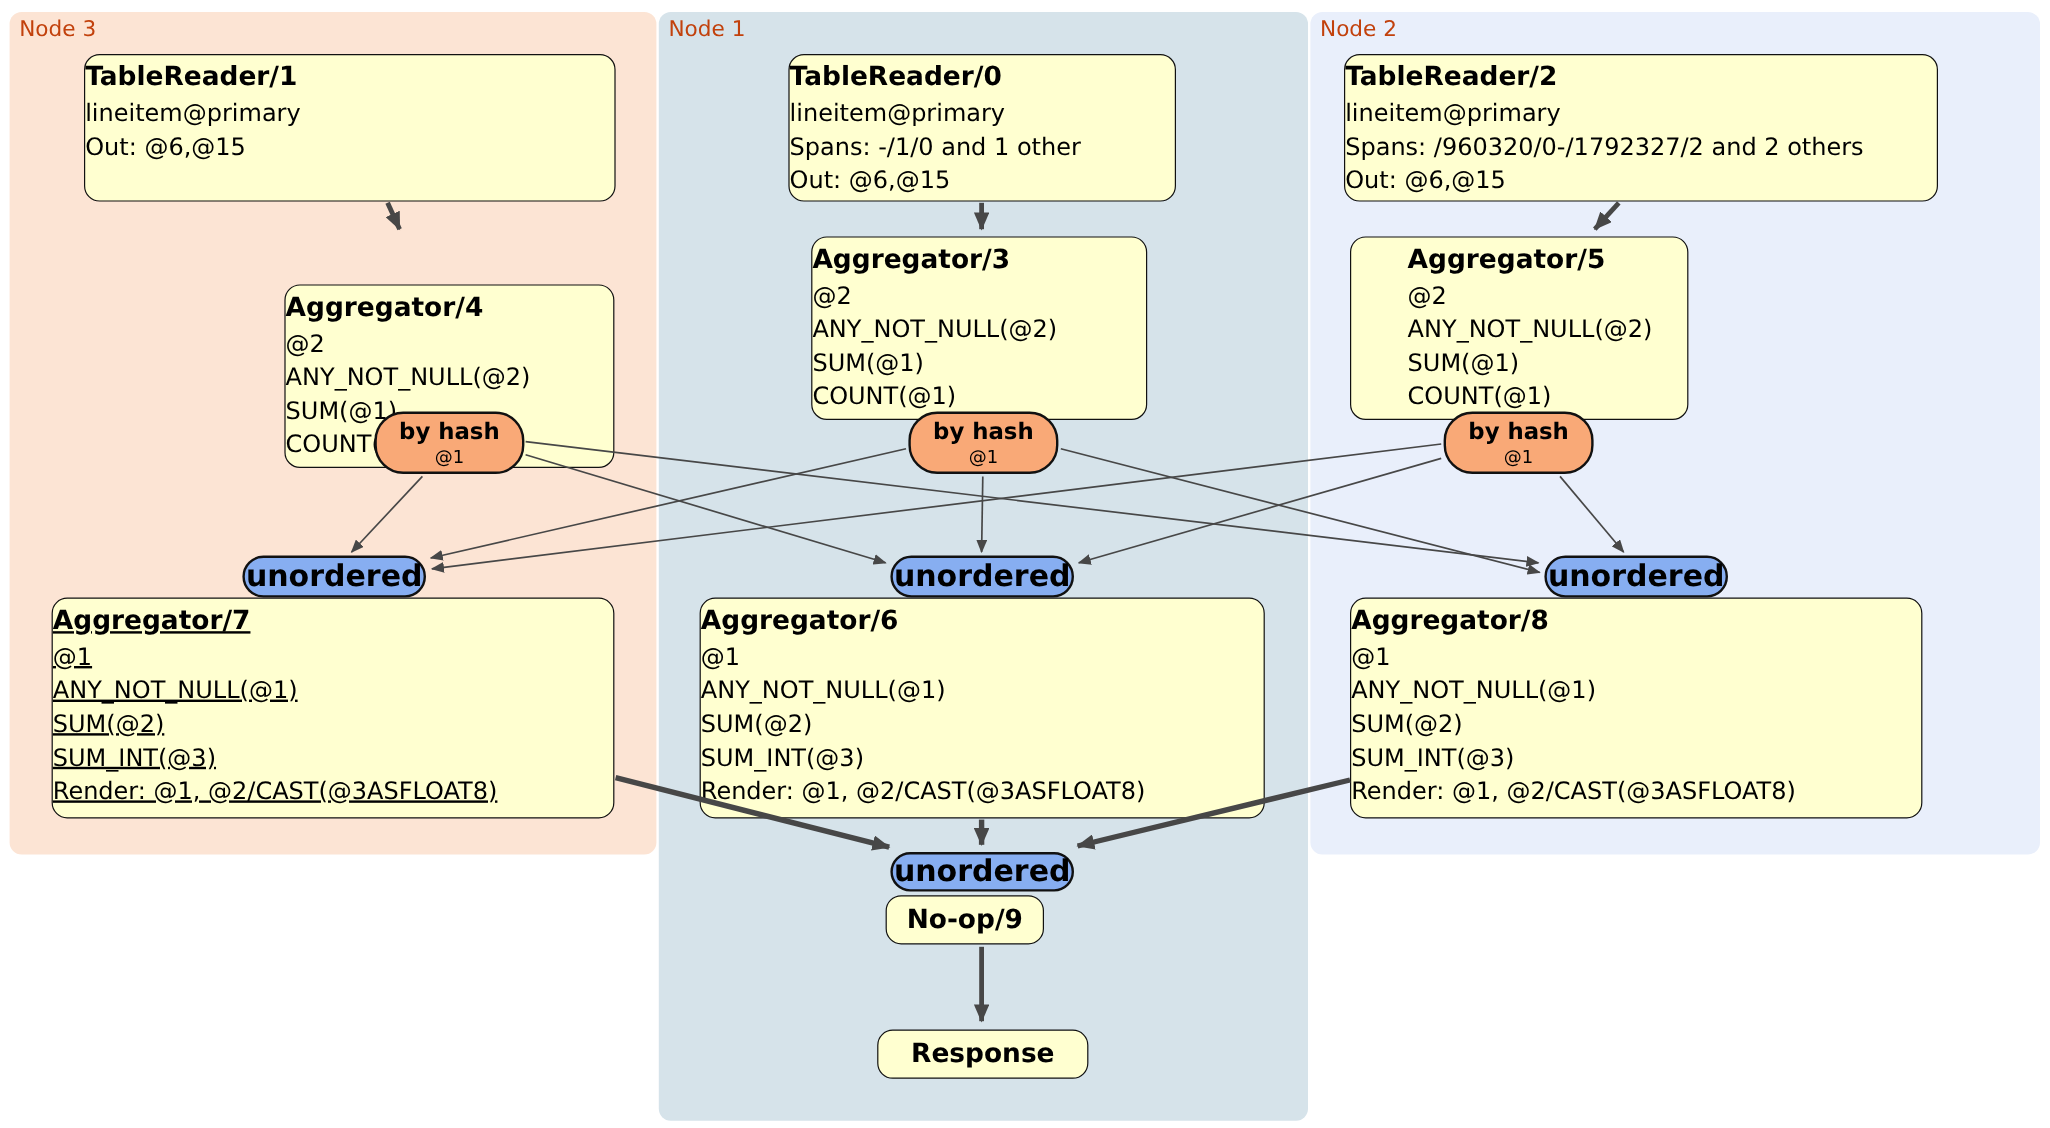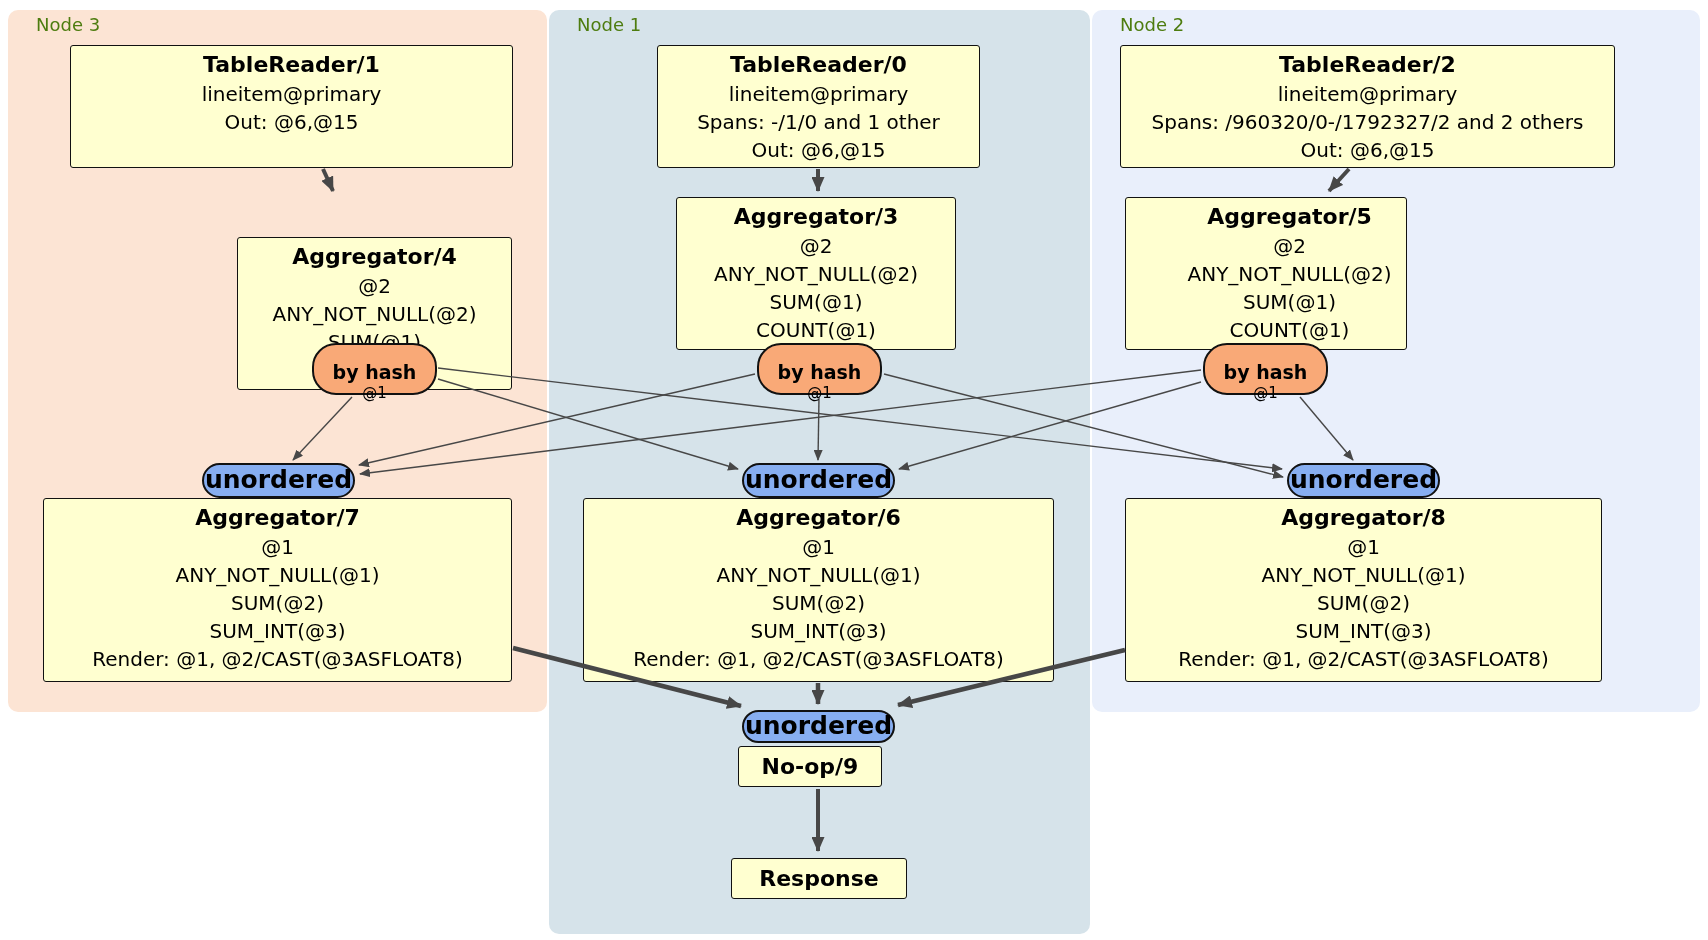--- a/index.html
+++ b/index.html
@@ -4,35 +4,35 @@
 <style>
   html,body{margin:0;padding:0;background:#ffffff;}
   .canvas{
     position:relative;width:1708px;height:940px;overflow:hidden;
     font-family:"DejaVu Sans","Liberation Sans",sans-serif;color:#000;
   }
   .region{position:absolute;border-radius:10px;}
   .region-node3{left:8px;top:10px;width:539px;height:702px;background:#fce4d4;}
   .region-node1{left:549px;top:10px;width:541px;height:924px;background:#d6e3ea;}
   .region-node2{left:1092px;top:10px;width:608px;height:702px;background:#e9effb;}
-  .region-label{position:absolute;left:8px;top:4px;font-size:18px;color:#4d7c0f;margin-left:20px;}
+  .region-label{position:absolute;left:8px;top:4px;font-size:18px;color:#c2410c;}
   .pbox{
-    position:absolute;background:#ffffd0;border:1.6px solid #111;border-radius:3px;
-    box-sizing:border-box;text-align:center;font-size:20px;line-height:28px;z-index:2;
+    position:absolute;background:#ffffd0;border:1.6px solid #111;border-radius:13px;
+    box-sizing:border-box;text-align:left;font-size:20px;line-height:28px;z-index:2;
     padding-top:3px;
   }
   .pbox .title{display:block;font-weight:bold;font-size:22px;line-height:31px;}
   .pbox .line{display:block;}
   .pbox.small{display:flex;align-items:center;justify-content:center;padding-top:0;}
   .pbox.small .title{line-height:normal;}
   .oval{
     position:absolute;border:2px solid #111;box-sizing:border-box;text-align:center;
     font-weight:bold;z-index:4;
   }
-  .byhash{background:#f9a977;border-radius:24px;font-size:19px;line-height:23px;padding-top:16px;}
+  .byhash{background:#f9a977;border-radius:24px;font-size:19px;line-height:23px;padding-top:4px;}
   .byhash .sub{display:block;font-weight:normal;font-size:15px;line-height:19px;}
   .unordered{background:#87aef1;border-radius:18px;font-size:25px;line-height:30px;}
   svg.edges{position:absolute;left:0;top:0;z-index:3;pointer-events:none;}
 </style>
 </head>
 <body>
 
 <div class="canvas">
 
   <div class="region region-node3">
@@ -101,21 +101,21 @@
   <div class="oval unordered" style="left:202px;top:463px;width:153px;height:35px;">
     <span>unordered</span>
   </div>
   <div class="oval unordered" style="left:742px;top:463px;width:153px;height:35px;">
     <span>unordered</span>
   </div>
   <div class="oval unordered" style="left:1287px;top:463px;width:153px;height:35px;">
     <span>unordered</span>
   </div>
 
-  <div class="pbox" style="left:43px;top:498px;width:469px;height:184px;">
+  <div class="pbox" style="left:43px;top:498px;width:469px;height:184px;text-decoration:underline;">
     <span class="title">Aggregator/7</span>
     <span class="line">@1</span>
     <span class="line">ANY_NOT_NULL(@1)</span>
     <span class="line">SUM(@2)</span>
     <span class="line">SUM_INT(@3)</span>
     <span class="line">Render: @1, @2/CAST(@3ASFLOAT8)</span>
   </div>
   <div class="pbox" style="left:583px;top:498px;width:471px;height:184px;">
     <span class="title">Aggregator/6</span>
     <span class="line">@1</span>
@@ -129,21 +129,21 @@
     <span class="line">@1</span>
     <span class="line">ANY_NOT_NULL(@1)</span>
     <span class="line">SUM(@2)</span>
     <span class="line">SUM_INT(@3)</span>
     <span class="line">Render: @1, @2/CAST(@3ASFLOAT8)</span>
   </div>
 
   <div class="oval unordered" style="left:742px;top:710px;width:153px;height:33px;line-height:28px;">
     <span>unordered</span>
   </div>
-  <div class="pbox small" style="left:738px;top:746px;width:144px;height:41px;">
+  <div class="pbox small" style="left:738px;top:746px;width:132px;height:41px;">
     <span class="title">No-op/9</span>
   </div>
   <div class="pbox small" style="left:731px;top:858px;width:176px;height:41px;">
     <span class="title">Response</span>
   </div>
 
   <svg class="edges" width="1708" height="940">
     <defs>
       <marker id="ah-s" markerWidth="11" markerHeight="9" refX="10" refY="4.5" orient="auto" markerUnits="userSpaceOnUse">
         <path d="M0,0 L11,4.5 L0,9 z" fill="#474747"></path>

